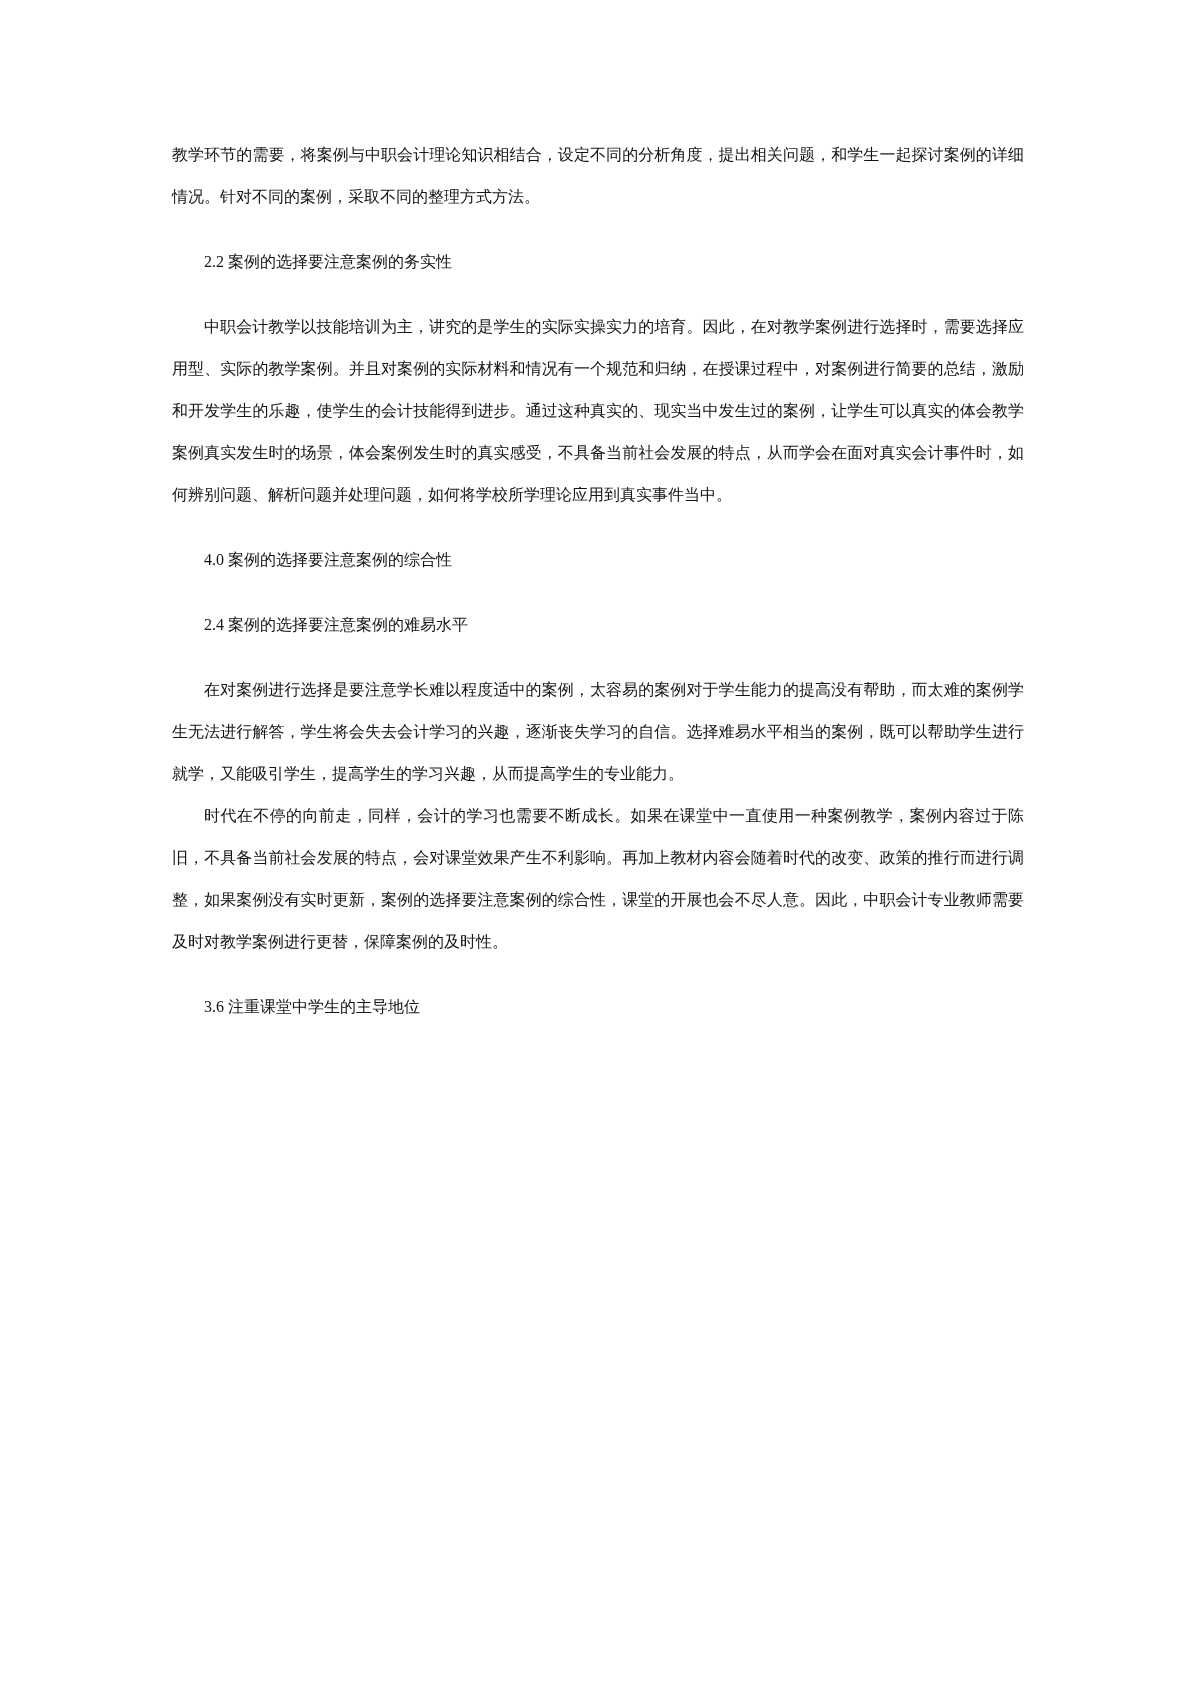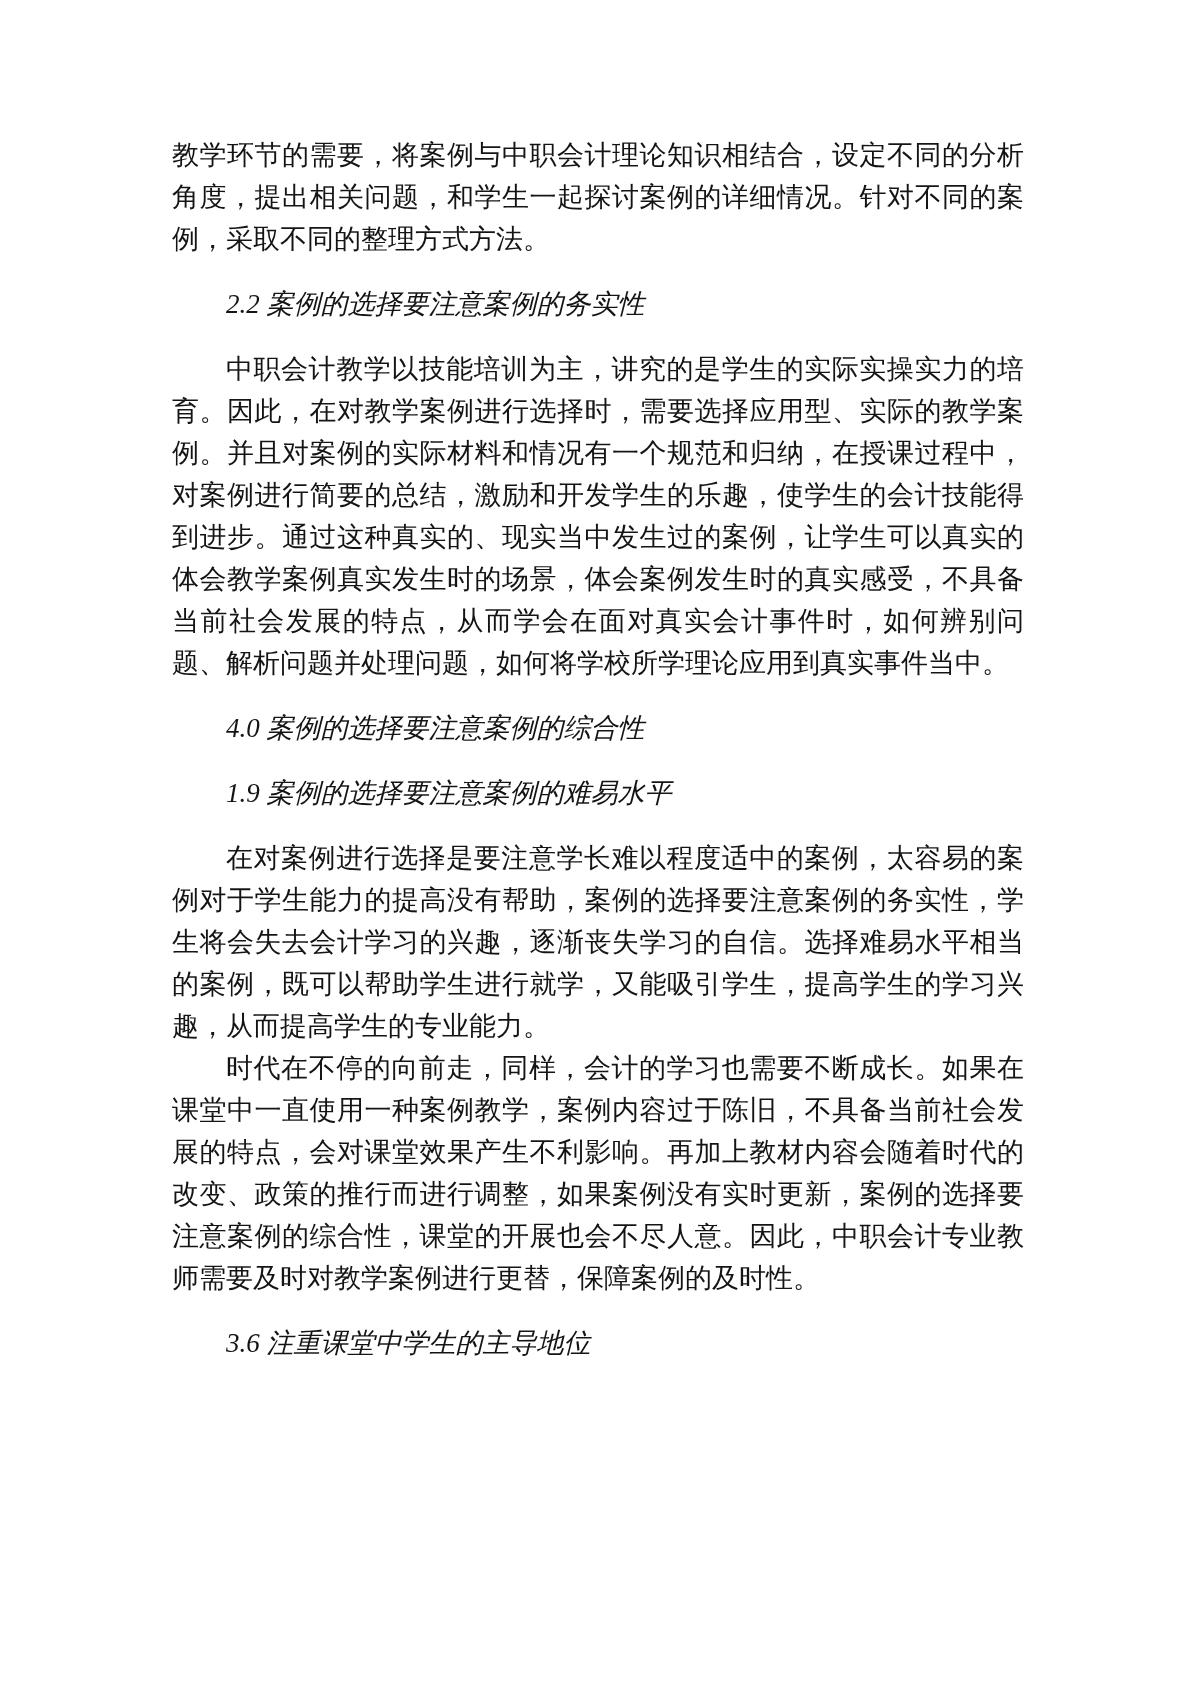--- a/index.html
+++ b/index.html
@@ -13,52 +13,51 @@
     height: 1684px;
     margin: 0 auto;
     background: #ffffff;
     box-sizing: border-box;
     padding: 134px 167px 0 172px;
     overflow: hidden;
     font-family: "Liberation Serif", "DejaVu Serif", serif;
     color: #141414;
   }
   .block {
-    font-size: 27px;
+    font-size: 16px;
     line-height: 42px;
     margin: 0;
   }
   .para {
     text-align: justify;
     text-indent: 2em;
   }
   .para.no-indent {
     text-indent: 0;
   }
   .heading {
     text-indent: 2em;
     margin: 23px 0;
     font-weight: normal;
-    font-style: italic;
   }
 </style>
 </head>
 <body>
 
 <div class="page">
   <p class="block para no-indent">教学环节的需要，将案例与中职会计理论知识相结合，设定不同的分析角度，提出相关问题，和学生一起探讨案例的详细情况。针对不同的案例，采取不同的整理方式方法。</p>
 
   <h3 class="block heading">2.2 案例的选择要注意案例的务实性</h3>
 
   <p class="block para">中职会计教学以技能培训为主，讲究的是学生的实际实操实力的培育。因此，在对教学案例进行选择时，需要选择应用型、实际的教学案例。并且对案例的实际材料和情况有一个规范和归纳，在授课过程中，对案例进行简要的总结，激励和开发学生的乐趣，使学生的会计技能得到进步。通过这种真实的、现实当中发生过的案例，让学生可以真实的体会教学案例真实发生时的场景，体会案例发生时的真实感受，不具备当前社会发展的特点，从而学会在面对真实会计事件时，如何辨别问题、解析问题并处理问题，如何将学校所学理论应用到真实事件当中。</p>
 
   <h3 class="block heading">4.0 案例的选择要注意案例的综合性</h3>
 
 
-  <h3 class="block heading">1.9 案例的选择要注意案例的难易水平</h3>
+  <h3 class="block heading">2.4 案例的选择要注意案例的难易水平</h3>
 
-  <p class="block para">在对案例进行选择是要注意学长难以程度适中的案例，太容易的案例对于学生能力的提高没有帮助，案例的选择要注意案例的务实性，学生将会失去会计学习的兴趣，逐渐丧失学习的自信。选择难易水平相当的案例，既可以帮助学生进行就学，又能吸引学生，提高学生的学习兴趣，从而提高学生的专业能力。</p>
+  <p class="block para">在对案例进行选择是要注意学长难以程度适中的案例，太容易的案例对于学生能力的提高没有帮助，而太难的案例学生无法进行解答，学生将会失去会计学习的兴趣，逐渐丧失学习的自信。选择难易水平相当的案例，既可以帮助学生进行就学，又能吸引学生，提高学生的学习兴趣，从而提高学生的专业能力。</p>
 
 
   <p class="block para">时代在不停的向前走，同样，会计的学习也需要不断成长。如果在课堂中一直使用一种案例教学，案例内容过于陈旧，不具备当前社会发展的特点，会对课堂效果产生不利影响。再加上教材内容会随着时代的改变、政策的推行而进行调整，如果案例没有实时更新，案例的选择要注意案例的综合性，课堂的开展也会不尽人意。因此，中职会计专业教师需要及时对教学案例进行更替，保障案例的及时性。</p>
 
   <h3 class="block heading">3.6 注重课堂中学生的主导地位</h3>
 </div>
 
 </body></html>

